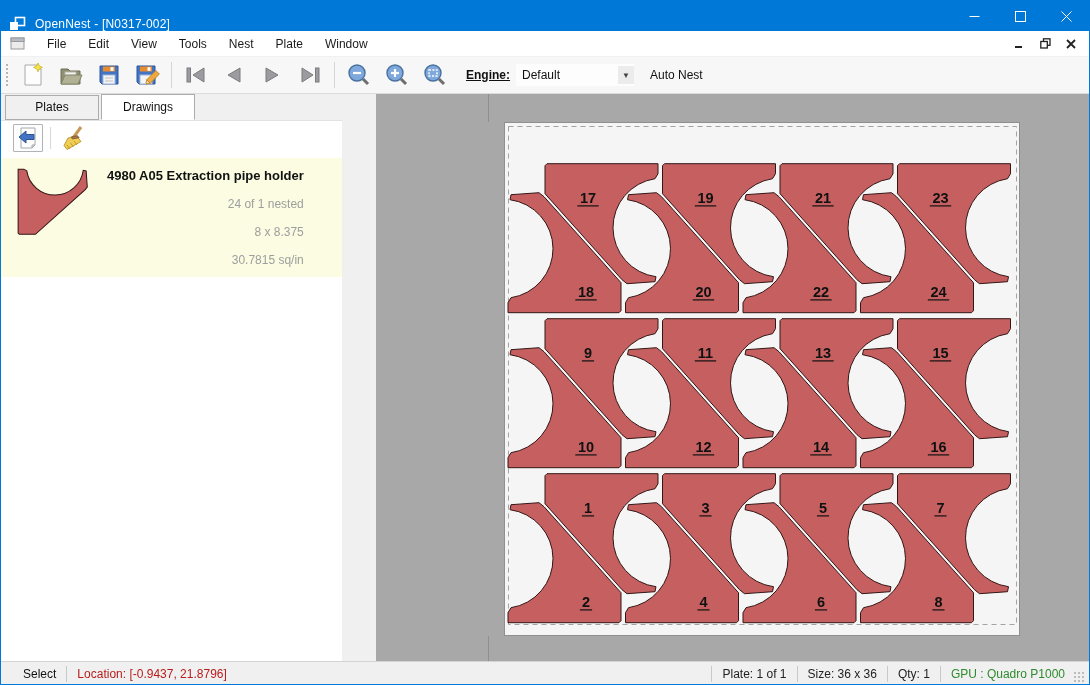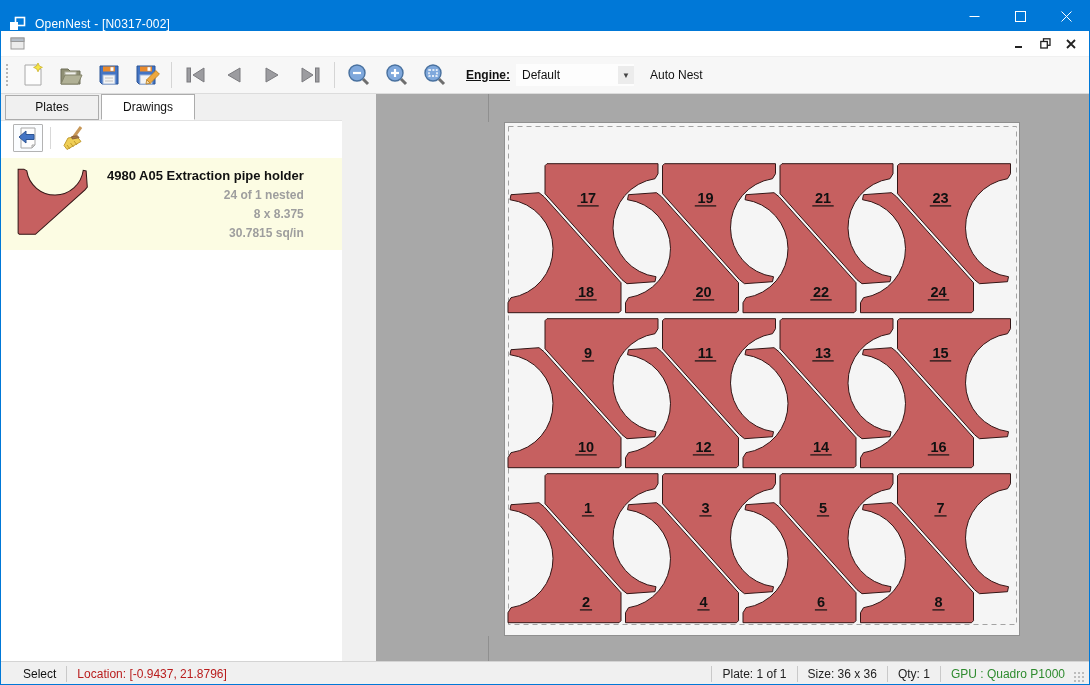--- a/index.html
+++ b/index.html
@@ -40,21 +40,21 @@
   .tab.active { background:#fff; border-bottom:1px solid #fff; padding-top:5px; }
   .panel-body { position:absolute; top:26px; left:0; bottom:0; width:341px; background:#fff; border-top:1px solid #e2e2e2; }
   .panel-toolbar { height:34px; display:flex; align-items:center; padding-left:12px; }
   .pt-btn { width:30px; height:28px; display:flex; align-items:center; justify-content:center; }
   .pt-btn.boxed { border:1px solid #b3b3b3; background:#fbfdff; border-radius:1px; }
   .pt-sep { width:1px; height:22px; background:#d8d8d8; margin:0 7px; }
   .drawing-item { margin-top:3px; background:#fcfce3; display:flex; padding:8px 8px 10px 14px;text-align:right; }
   .thumb { margin-top:2px; }
   .di-text { margin-left:16px; }
   .di-title { font-weight:bold; font-size:13px; color:#111; padding-top:2px; }
-  .di-line { color:#9e9e9e; font-size:12px; margin-top:5px;font-weight:bold; }
+  .di-line { color:#9e9e9e; font-size:12px; margin-top:14px; }
 
   .canvas { flex:1; background:#a8a8a8; position:relative; }
   .plate-col-line { position:absolute; width:1px; background:#8f8f8f; left:112px; }
   .plate-wrap { position:absolute; left:128px; top:28px; }
 
   
   .statusbar { height:25px; background:#f0f0f0; border-top:1px solid #d4d4d4; display:flex; align-items:center; font-size:12px; }
   .sb-sep { width:1px; height:16px; background:#c9c9c9; margin:0 10px; }
   .sb-mode { margin-left:22px; color:#111; }
   .sb-loc { color:#b91c1c; }
@@ -96,20 +96,29 @@
     </div>
   </div>
 
   <div class="menubar">
     <span class="mdi-ico">
       <svg width="16" height="14" viewBox="0 0 16 14">
         <rect x="1" y="1" width="13" height="11" fill="#ececec" stroke="#9a9a9a"></rect>
         <rect x="1" y="1" width="13" height="3.5" fill="#b5bdc6" stroke="#9a9a9a"></rect>
       </svg>
     </span>
+    <nav id="menu-items" style="display:flex;">
+        <span class="menu-item">File</span>
+        <span class="menu-item">Edit</span>
+        <span class="menu-item">View</span>
+        <span class="menu-item">Tools</span>
+        <span class="menu-item">Nest</span>
+        <span class="menu-item">Plate</span>
+        <span class="menu-item">Window</span>
+      </nav>
     <div class="mdi-controls">
       <span class="mdi-btn">
         <svg width="10" height="10" viewBox="0 0 10 10">
             <line x1="1" y1="8" x2="8" y2="8" stroke="#222" stroke-width="2"></line>
           </svg>
       </span>
       <span class="mdi-btn">
         <svg width="11" height="11" viewBox="0 0 11 11">
           <rect x="3.5" y="0.8" width="6.5" height="6.5" fill="#fff" stroke="#222" stroke-width="1.3"></rect>
           <rect x="0.8" y="3.5" width="6.5" height="6.5" fill="#fff" stroke="#222" stroke-width="1.3"></rect>

